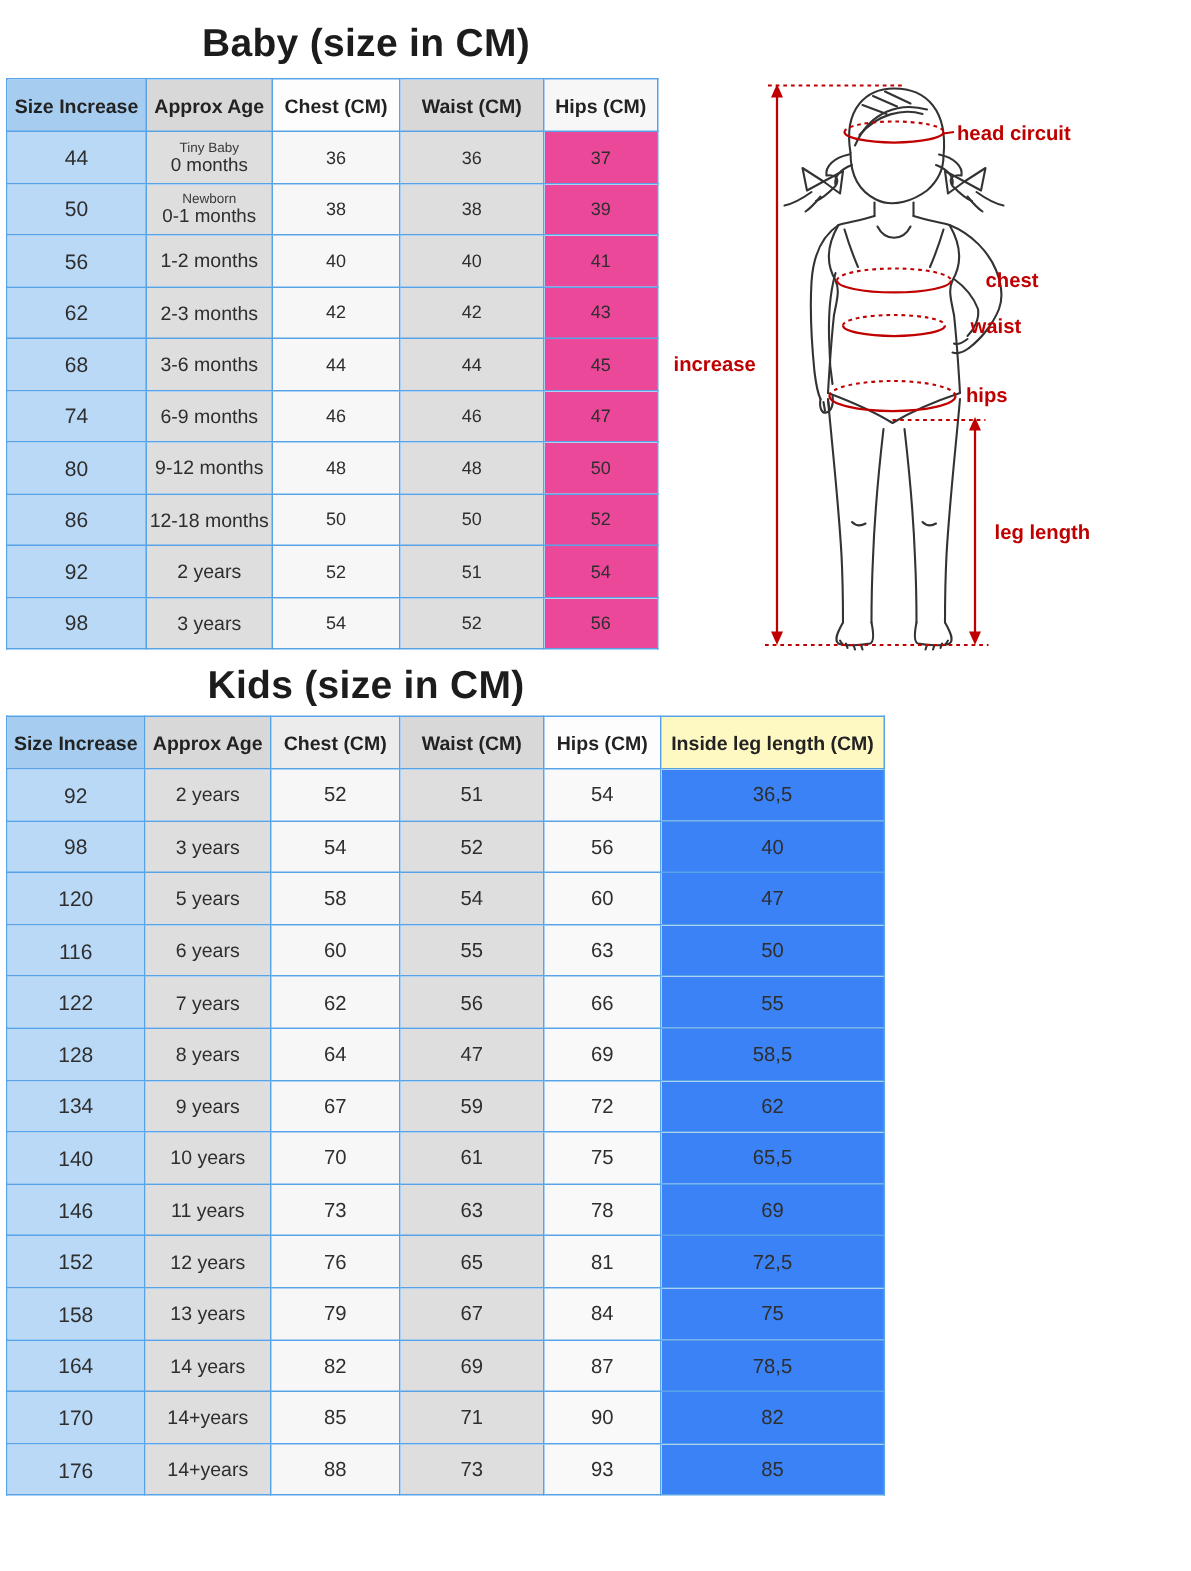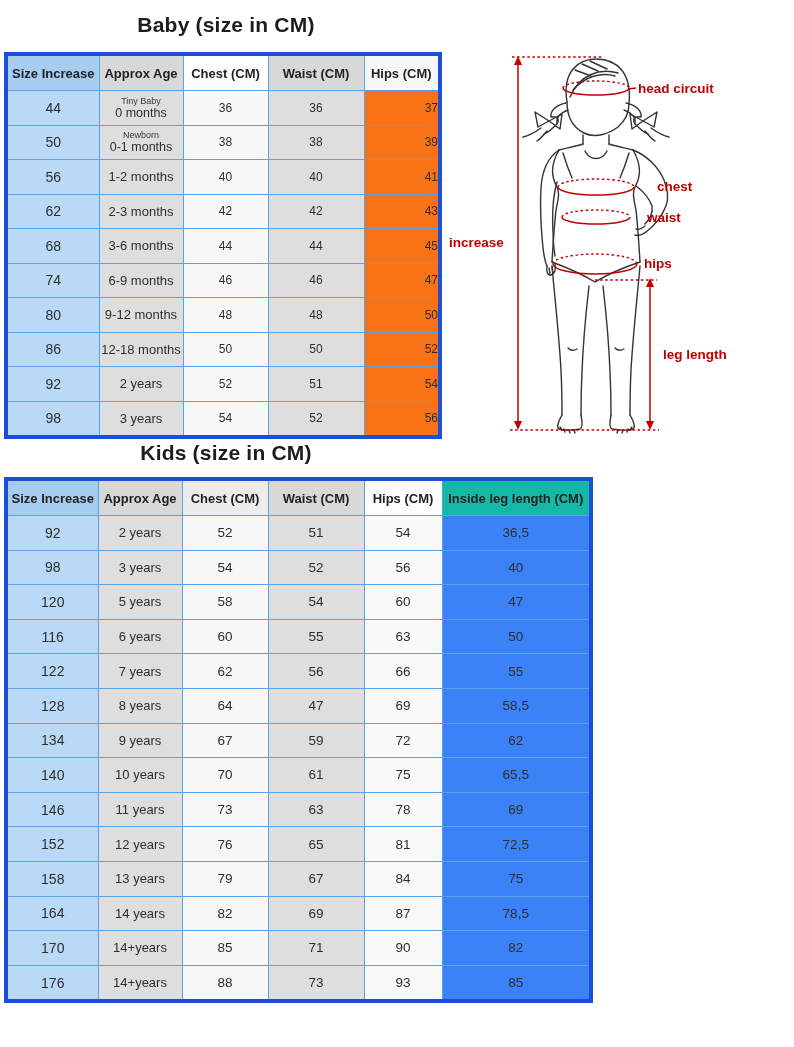--- a/index.html
+++ b/index.html
@@ -2,28 +2,28 @@
 <html><head>
 <meta charset="utf-8">
 <style>
   html,body{margin:0;padding:0;}
   body{
     width:794px;height:1047px;background:#ffffff;position:relative;
     font-family:"Liberation Sans", sans-serif;color:#2e2e2e;overflow:hidden;
   }
   .section-title{
     position:absolute;left:0;width:452px;text-align:center;
-    font-size:21px;font-weight:bold;color:#1c1c1c;letter-spacing:.2px;
+    font-size:26px;font-weight:bold;color:#1c1c1c;letter-spacing:.2px;padding-left:18px;
   }
   #baby-title{top:13px;}
   #kids-title{top:441px;}
 
   table.size-table{
     position:absolute;border-collapse:collapse;table-layout:fixed;
-    border:4px solid #1d4ed8;
+    border:1px solid #1d4ed8;
   }
   #baby-table{left:4px;top:52px;width:434px;}
   #kids-table{left:4px;top:477px;width:585px;}
   .size-table th,.size-table td{
     border:1px solid #58a3e8;text-align:center;vertical-align:middle;
     padding:0;overflow:hidden;
   }
   .size-table th{font-size:13px;font-weight:bold;color:#222;height:34px;}
   #baby-table td{font-size:12px;height:33.5px;}
   #kids-table td{font-size:13.5px;height:33.6px;}
@@ -33,28 +33,28 @@
   
   #baby-table th.c0,#kids-table th.c0{background:#a6cdf0;}
   #baby-table td.c0,#kids-table td.c0{background:#b9d9f7;font-size:14px;}
   #baby-table th.c1,#kids-table th.c1{background:#d8d8d8;margin-left:20px;}
   #baby-table td.c1,#kids-table td.c1{background:#dedede;font-size:13px;}
   #baby-table th.c2{background:#fdfdfd;}
   #baby-table td.c2{background:#f7f7f7;}
   #baby-table th.c3{background:#d8d8d8;}
   #baby-table td.c3{background:#dedede;}
   #baby-table th.c4{background:#f7f7f7;}
-  #baby-table td.c4{background:#f97316;text-align:right;}
+  #baby-table td.c4{background:#ec4899;}
   #kids-table th.c2{background:#ececec;}
   #kids-table td.c2{background:#f7f7f7;}
   #kids-table th.c3{background:#d8d8d8;}
   #kids-table td.c3{background:#dedede;}
   #kids-table th.c4{background:#fdfdfd;}
   #kids-table td.c4{background:#f9f9f9;}
-  #kids-table th.c5{background:#14b8a6;}
+  #kids-table th.c5{background:#fef9c3;}
   #kids-table td.c5{background:#3b82f6;text-align:center;}
 
   
   col.bw0{width:93px;} col.bw1{width:84px;} col.bw2{width:85px;}
   col.bw3{width:96px;} col.bw4{width:76px;}
   
   col.kw0{width:92px;} col.kw1{width:84px;} col.kw2{width:86px;}
   col.kw3{width:96px;} col.kw4{width:78px;} col.kw5{width:149px;}
 
   #figure-wrap{position:absolute;left:445px;top:45px;width:349px;height:420px;}

